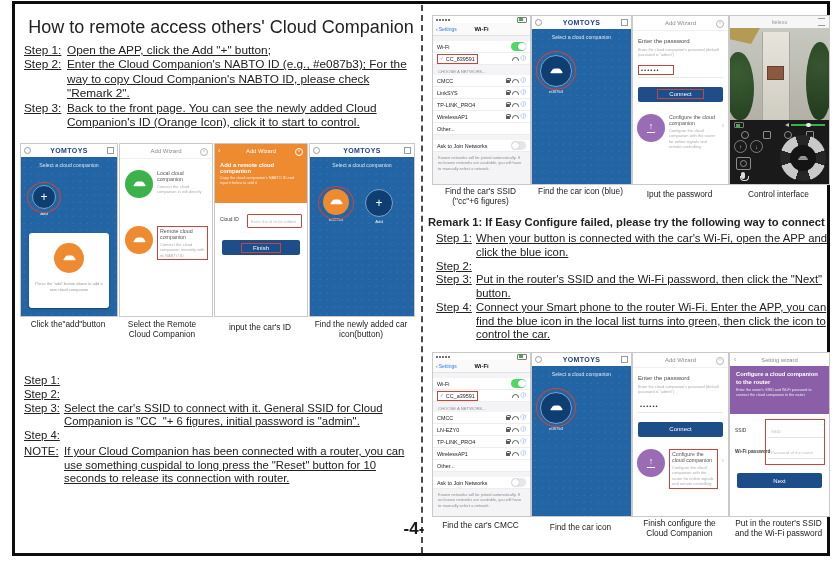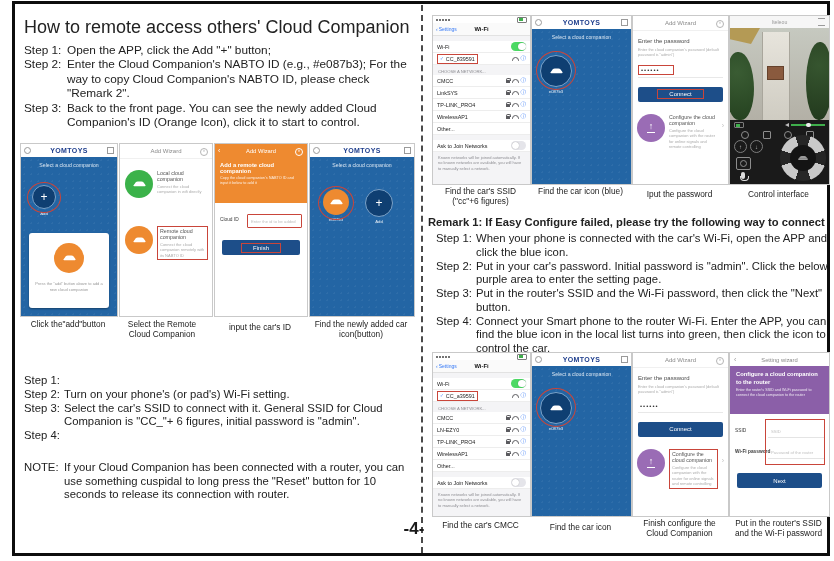--- a/index.html
+++ b/index.html
@@ -3,23 +3,23 @@
 <meta charset="utf-8">
 <style>
   html,body{margin:0;padding:0;background:#e8e8e8;}
   .page{position:relative;width:834px;height:561px;background:#fff;overflow:hidden;
         font-family:"Liberation Sans",sans-serif;color:#1a1a1a;}
   .frame{position:absolute;left:12px;top:1px;right:4px;bottom:5px;border:3px solid #0d0d0d;pointer-events:none;}
   .divider{position:absolute;left:421px;top:5px;bottom:8px;border-left:2px dashed #4a4a4a;}
   .pagenum{position:absolute;left:392px;top:519px;width:44px;text-align:center;font-size:17px;font-weight:bold;}
 
   
-  .ltitle{position:absolute;left:24px;top:17px;width:394px;font-size:18px;color:#222;white-space:nowrap;}
+  .ltitle{position:absolute;left:24px;top:17px;width:394px;font-size:18px;color:#222;white-space:nowrap;text-align:center;}
   .steps{position:absolute;}
-  .srow{display:flex;font-size:11.8px;line-height:1.22;color:#222;}
+  .srow{display:flex;font-size:11.8px;line-height:1.22;color:#222;text-decoration:underline;}
   .srow .slabel{flex:0 0 43px;}
   .srow .stext{flex:1;}
   .steps.sm .srow{font-size:11.3px;}
   .steps.sm .srow .slabel{flex:0 0 40px;}
   .pill{position:absolute;left:16px;top:348px;width:402px;height:17px;background:#000;border-radius:12px;
         color:#fff;display:flex;align-items:center;overflow:hidden;}
   .pill span{font-size:11px;font-weight:bold;white-space:nowrap;transform:scaleX(.84);transform-origin:6px center;}
   .rtitle{position:absolute;left:428px;top:215px;width:402px;font-size:11.8px;font-weight:bold;white-space:nowrap;
           transform:scaleX(.95);transform-origin:left top;color:#222;}
   .cap{position:absolute;font-size:8.3px;line-height:1.18;color:#222;text-align:center;}
@@ -296,30 +296,29 @@
   <div class="cap" style="left:116px;top:320px;width:92px">Select the Remote Cloud Companion</div>
   <div class="cap" style="left:214px;top:323px;width:92px">input the car's ID</div>
   <div class="cap" style="left:309px;top:320px;width:104px">Find the newly added car icon(button)</div>
 
   <div class="steps sm" style="left:24px;top:374px;width:392px;position:absolute">
     <div class="srow">
         <span class="slabel">Step 1:</span>
       </div>
     <div class="srow">
         <span class="slabel">Step 2:</span>
-        <span class="stext">Turn on your phone's (or pad's) Wi-Fi setting.</span>
       </div>
     <div class="srow">
         <span class="slabel">Step 3:</span>
         <span class="stext">Select the car's SSID to connect with it. General SSID for Cloud Companion is "CC_"+ 6 figures, initial password is "admin".</span>
       </div>
     <div class="srow">
         <span class="slabel">Step 4:</span>
       </div>
-    <div class="srow" style="margin-top:18px">
+    <div class="srow" style="margin-top:2px">
         <span class="slabel">NOTE:</span>
         <span class="stext">If your Cloud Companion has been connected with a router, you can use something cuspidal to long press the "Reset" button for 10 seconds to release its connection with router.</span>
       </div>
   </div>
 
   <div class="phone" style="left:432px;top:15px;width:97px;height:168px">
     <div class="ios">
       <div class="sb">
         <span class="sigdots">
             <i></i>
@@ -489,25 +488,24 @@
 
   <div class="cap" style="left:432px;top:187px;width:97px">Find the car's SSID ("cc"+6 figures)</div>
   <div class="cap" style="left:531px;top:187px;width:99px">Find the car icon (blue)</div>
   <div class="cap" style="left:632px;top:190px;width:95px">Iput the password</div>
   <div class="cap" style="left:729px;top:190px;width:99px">Control interface</div>
 
   <div class="rtitle">Remark 1: If Easy Configure failed, please try the following way to connect</div>
   <div class="steps sm" style="left:436px;top:232px;width:392px;position:absolute">
     <div class="srow">
         <span class="slabel">Step 1:</span>
-        <span class="stext">When your phone is connected with the car's Wi-Fi, open the APP and click the blue icon.</span>
+        <span class="stext">When your button is connected with the car's Wi-Fi, open the APP and click the blue icon.</span>
       </div>
     <div class="srow">
         <span class="slabel">Step 2:</span>
-        <span class="stext">Put in your car's password. Initial password is "admin". Click the below purple area to enter the setting page.</span>
       </div>
     <div class="srow">
         <span class="slabel">Step 3:</span>
         <span class="stext">Put in the router's SSID and the Wi-Fi password, then click the "Next" button.</span>
       </div>
     <div class="srow">
         <span class="slabel">Step 4:</span>
         <span class="stext">Connect your Smart phone to the router Wi-Fi. Enter the APP, you can find the blue icon in the local list turns into green, then click the icon to control the car.</span>
       </div>
   </div>

